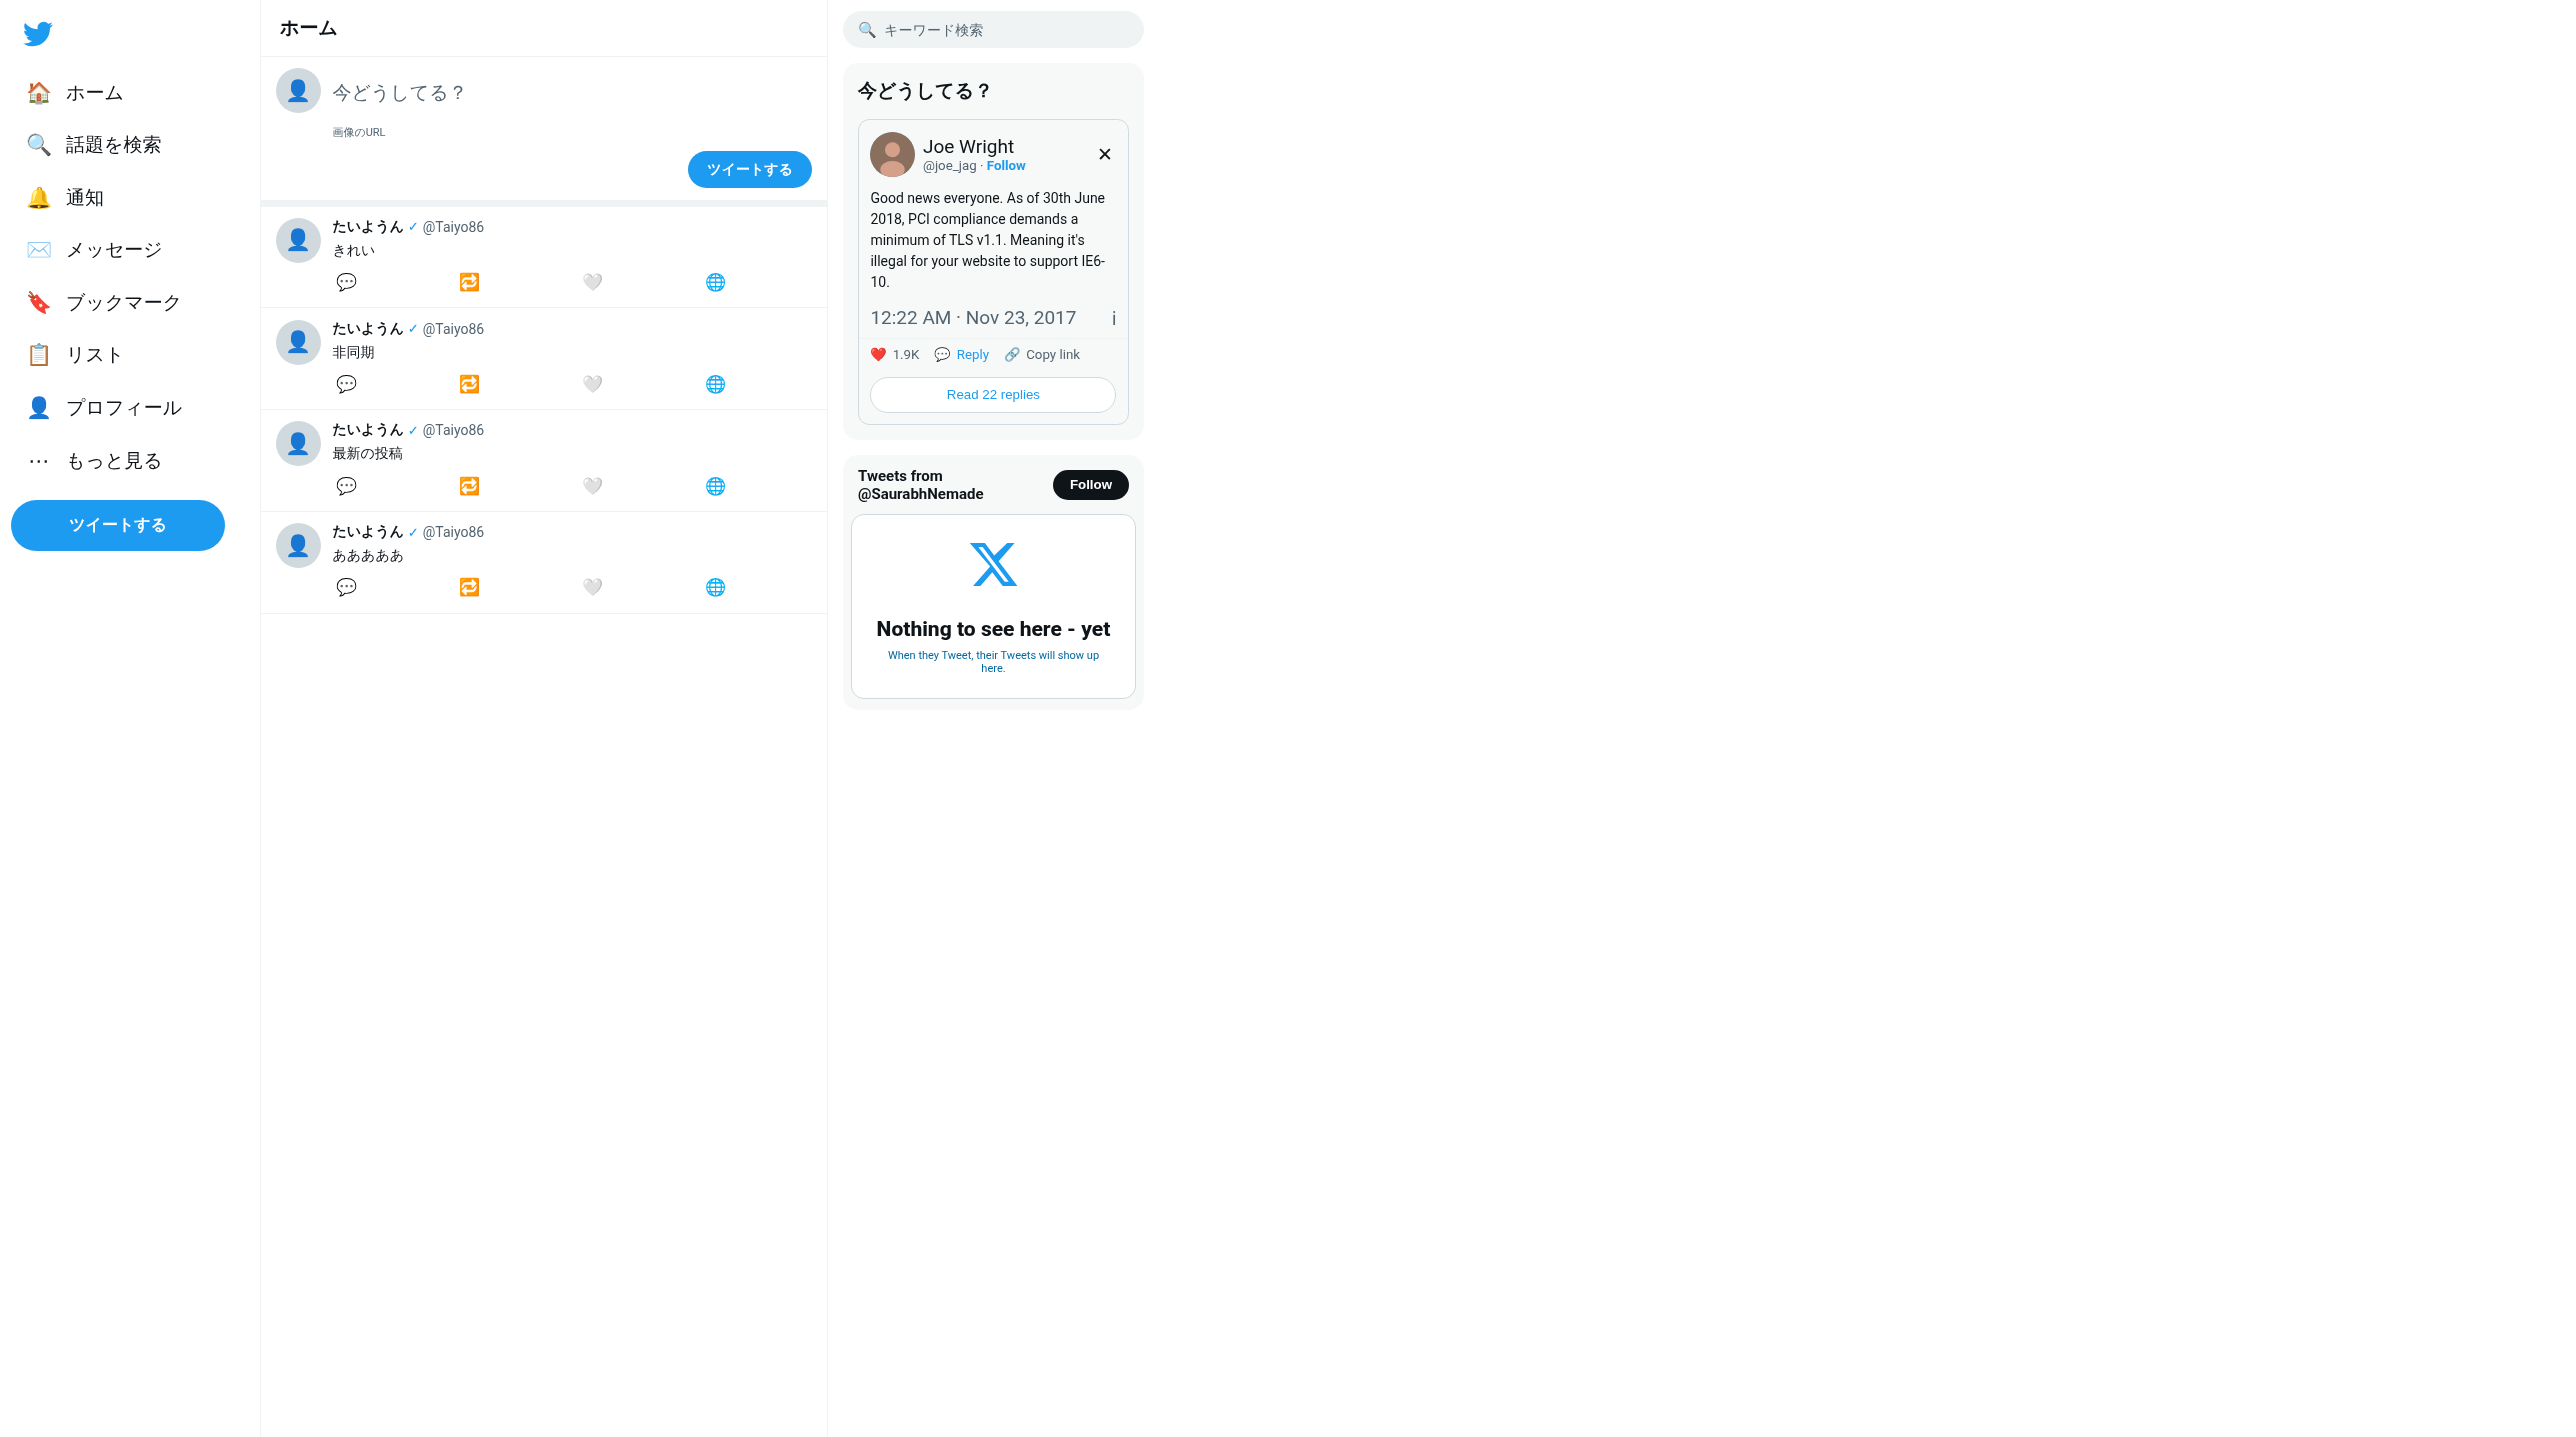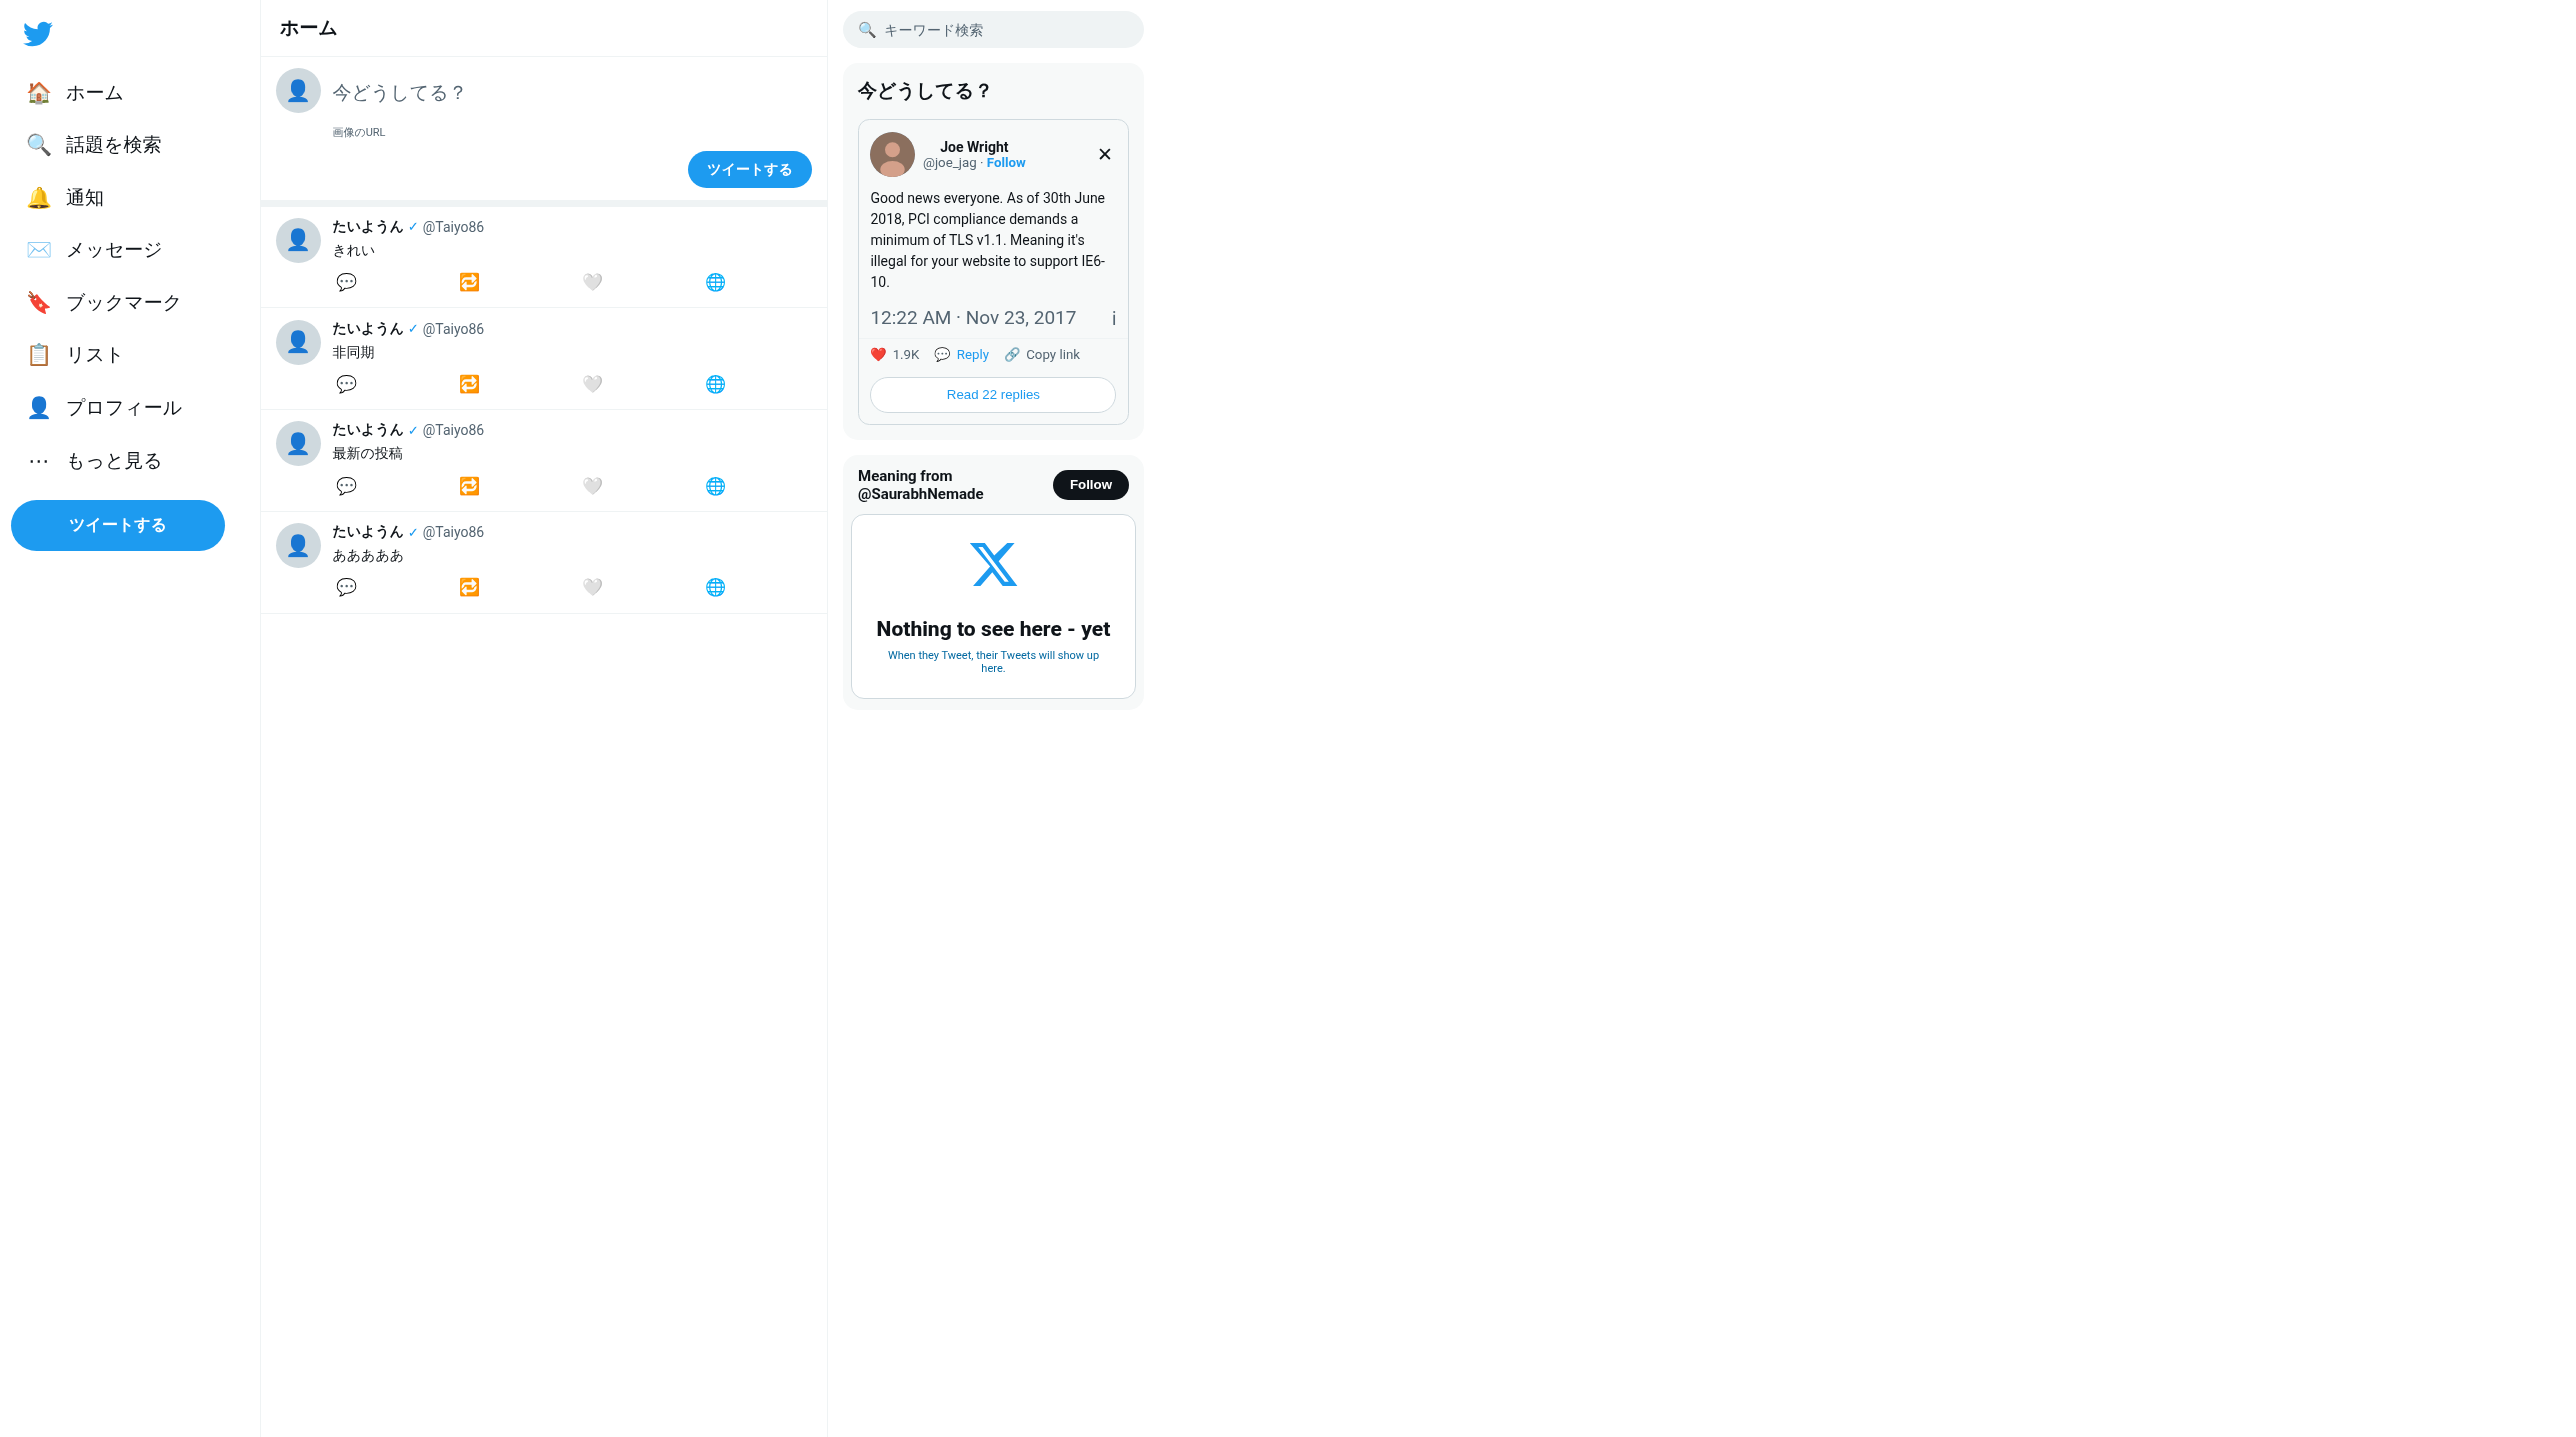--- a/index.html
+++ b/index.html
@@ -259,23 +259,22 @@
       border-radius: 50%;
       background: #8b98a5;
       overflow: hidden;
       flex-shrink: 0;
     }
     .sidebar-user-info {
       display: flex;
       flex-direction: column;
     }
     .sidebar-user-name {
-      font-weight: 700;
-      font-size: 14px;
-      text-align: center;
+      font-weight: 400;
+      font-size: 19px;
     }
     .sidebar-user-handle {
       color: #536471;
       font-size: 13.3px;
     }
     .follow-link {
       color: #1d9bf0;
       font-size: 13.3px;
       font-weight: 700;
       cursor: pointer;
@@ -619,21 +618,21 @@
           <span>Copy link</span>
         </div>
       </div>
 
       <button class="read-replies-btn">Read 22 replies</button>
     </div>
   </div>
 
   <div class="tweets-from-widget">
     <div class="tweets-from-header">
-      <span class="tweets-from-title">Meaning from @SaurabhNemade</span>
+      <span class="tweets-from-title">Tweets from @SaurabhNemade</span>
       <button class="follow-btn">Follow</button>
     </div>
 
     <div class="tweets-from-content">
       <div class="x-logo-big">
         <svg viewBox="0 0 24 24" width="53" height="53" fill="#1d9bf0">
           <path d="M18.244 2.25h3.308l-7.227 8.26 8.502 11.24H16.17l-4.714-6.231-5.401 6.231H2.747l7.73-8.835L1.254 2.25H8.08l4.259 5.63L18.244 2.25zm-1.161 17.52h1.833L7.084 4.126H5.117L17.083 19.77z"></path>
         </svg>
       </div>
       <div class="nothing-title">Nothing to see here - yet</div>

